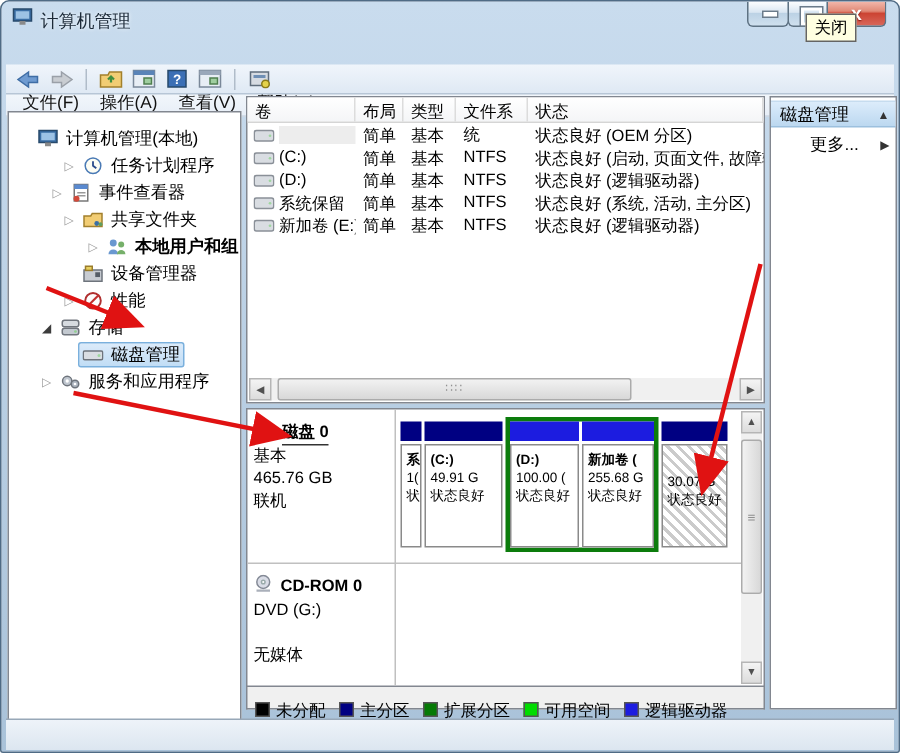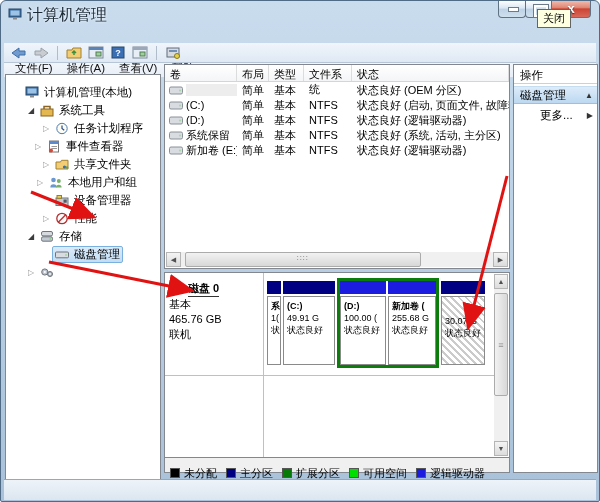--- a/index.html
+++ b/index.html
@@ -5,21 +5,21 @@
   * { margin:0; padding:0; box-sizing:border-box; }
   html,body { width:600px; height:502px; overflow:hidden;
     font-family:"Liberation Sans","DejaVu Sans",sans-serif; }
   #window { position:absolute; inset:0; width:600px; height:502px;
     background:linear-gradient(#c9dcee,#a9c2d9); border:1px solid #4f6b85;
     border-radius:6px 6px 2px 2px; overflow:hidden; }
 
   
   .titlebar { position:absolute; top:0; left:0; right:0; height:24px; }
   .title-left { position:absolute; left:7px; top:4px; display:flex; gap:5px; align-items:center; }
-  .title-text { font-size:16px; color:#1c2a38; text-shadow:0 0 3px #fff; }
+  .title-text { font-size:12px; color:#1c2a38; text-shadow:0 0 3px #fff; }
   .winbtns { position:absolute; top:0; right:8px; display:flex; }
   .winbtn { height:17px; border:1px solid #5e7283; border-top:none;
     border-radius:0 0 4px 4px; margin-left:-1px; position:relative;
     background:linear-gradient(#fdfeff,#d9e6f2 45%,#bcd2e5 50%,#cfe0ee); }
   .winbtn.min { width:28px; } .winbtn.max { width:27px; }
   .winbtn.close { width:40px;
     background:linear-gradient(#f2b8ac,#e08a77 40%,#cc4433 50%,#d8675a); }
   .winbtn.min::after { content:""; position:absolute; left:9px; bottom:5px; width:9px; height:3px;
     background:#fff; border:1px solid #6b7b8a; }
   .winbtn.max::after { content:""; position:absolute; left:8px; top:4px; width:10px; height:8px;
@@ -223,32 +223,20 @@
             <span class="ticon">
               <svg width="14" height="13" viewBox="0 0 14 13">
                 <rect x="1" y="1" width="12" height="8" fill="#3a6ea5" stroke="#27496b"></rect>
                 <rect x="2.5" y="2.5" width="9" height="5" fill="#9cc2e5"></rect>
                 <rect x="5" y="9" width="4" height="2.5" fill="#8a8a8a"></rect>
               </svg>
             </span>
             <span class="tlabel">计算机管理(本地)</span>
           </span>
         </div>
-        <div class="tree-row" style="padding-left: 19px;">
-          <span class="expander expanded"></span>
-          <span class="tsel">
-            <span class="ticon">
-              <svg width="14" height="13" viewBox="0 0 14 13">
-                <rect x="1" y="5" width="12" height="7" fill="#e4b84f" stroke="#8a6420"></rect>
-                <path d="M4 5 V2.5 h6 V5" stroke="#8a6420" fill="none" stroke-width="1.5"></path>
-              </svg>
-            </span>
-            <span class="tlabel">系统工具</span>
-          </span>
-        </div>
         <div class="tree-row" style="padding-left: 34px;">
           <span class="expander collapsed"></span>
           <span class="tsel">
             <span class="ticon">
               <svg width="14" height="13" viewBox="0 0 14 13">
                 <circle cx="7" cy="6.5" r="5.2" fill="#fdfdf4" stroke="#4a7ab5"></circle>
                 <path d="M7 3.5 V6.5 L9.2 8.2" stroke="#2a4a8a" fill="none" stroke-width="1.2"></path>
               </svg>
             </span>
             <span class="tlabel">任务计划程序</span>
@@ -275,21 +263,21 @@
             <span class="ticon">
               <svg width="14" height="13" viewBox="0 0 14 13">
                 <path d="M1 4 h4.5 l1-1.7 h6.5 V11 H1 z" fill="#f2cd74" stroke="#a2802c"></path>
                 <circle cx="9.5" cy="9" r="1.6" fill="#3a6ea5"></circle>
                 <circle cx="12" cy="9.5" r="1.3" fill="#5f9f5f"></circle>
               </svg>
             </span>
             <span class="tlabel">共享文件夹</span>
           </span>
         </div>
-        <div class="tree-row" style="padding-left: 28px;">
+        <div class="tree-row" style="padding-left: 50px; font-weight: bold;">
           <span class="expander collapsed"></span>
           <span class="tsel">
             <span class="ticon">
               <svg width="14" height="13" viewBox="0 0 14 13">
                 <circle cx="4.5" cy="4" r="2.3" fill="#6a98d0"></circle>
                 <path d="M1.3 11.5 a3.2 3.2 0 0 1 6.4 0 z" fill="#6a98d0"></path>
                 <circle cx="9.8" cy="5" r="2" fill="#76b06a"></circle>
                 <path d="M7 11.5 a2.8 2.8 0 0 1 5.6 0 z" fill="#76b06a"></path>
               </svg>
             </span>
@@ -350,20 +338,21 @@
           <span class="expander collapsed"></span>
           <span class="tsel">
             <span class="ticon">
               <svg width="14" height="13" viewBox="0 0 14 13">
                 <circle cx="4.8" cy="6" r="3.1" fill="#bfc6cf" stroke="#6e747c"></circle>
                 <circle cx="4.8" cy="6" r="1.1" fill="#fff"></circle>
                 <circle cx="10" cy="8" r="2.5" fill="#aeb6c0" stroke="#6e747c"></circle>
                 <circle cx="10" cy="8" r="0.9" fill="#fff"></circle>
               </svg>
             </span>
+            <span class="tlabel">服务和应用程序</span>
           </span>
         </div>
       </div>
   </div>
 
   <div class="pane list-pane">
     <div class="vl-header">
       <div class="c0" style="padding:2px 0 0 5px;">卷</div>
       <div class="c1">布局</div>
       <div class="c2">类型</div>
@@ -499,20 +488,35 @@
         </div>
         <div class="seg" style="width: 44px;">
           <div class="seg-bar oem"></div>
           <div class="seg-box oem">
             <div class="l2">30.07 G</div>
             <div class="l3">状态良好</div>
           </div>
         </div>
       </div>
 
+    <div class="disk-info cd-info" style="top:110px;">
+      <div class="dname">
+        <span>
+          <svg width="14" height="12" viewBox="0 0 14 12">
+              <circle cx="6.5" cy="5" r="4.3" fill="#d9dce6" stroke="#848a96"></circle>
+              <circle cx="6.5" cy="5" r="1.2" fill="#fff" stroke="#9aa"></circle>
+              <rect x="2" y="10" width="9" height="1.5" fill="#aab0ba"></rect>
+            </svg>
+        </span>
+        <span class="dlabel">CD-ROM 0</span>
+      </div>
+      <div>DVD (G:)</div>
+      <div style="height:15px;"></div>
+      <div>无媒体</div>
+    </div>
 
     <div class="vscroll">
       <div class="sbtn up">▲</div>
       <div class="vthumb"></div>
       <div class="sbtn down">▼</div>
     </div>
   </div>
 
   <div class="legend-bar" id="legend">
       <span class="leg-item">
@@ -531,21 +535,20 @@
         <span class="swatch" style="background: rgb(0, 221, 0);"></span>
         <span>可用空间</span>
       </span>
       <span class="leg-item">
         <span class="swatch" style="background: rgb(28, 28, 224);"></span>
         <span>逻辑驱动器</span>
       </span>
     </div>
 
   <div class="pane actions-pane">
-    <div class="act-header">操作</div>
     <div class="act-item hl">
       <span>磁盘管理</span>
       <span class="chev">▲</span>
     </div>
     <div class="act-item more">
       <span>更多...</span>
       <span class="chev">▶</span>
     </div>
   </div>
 

